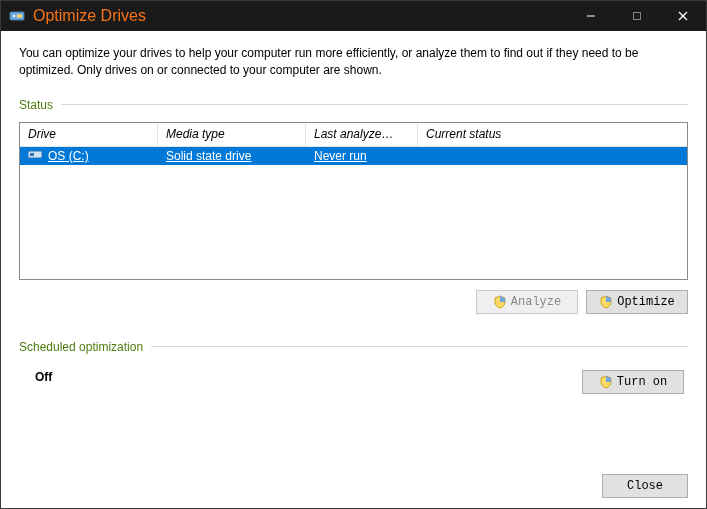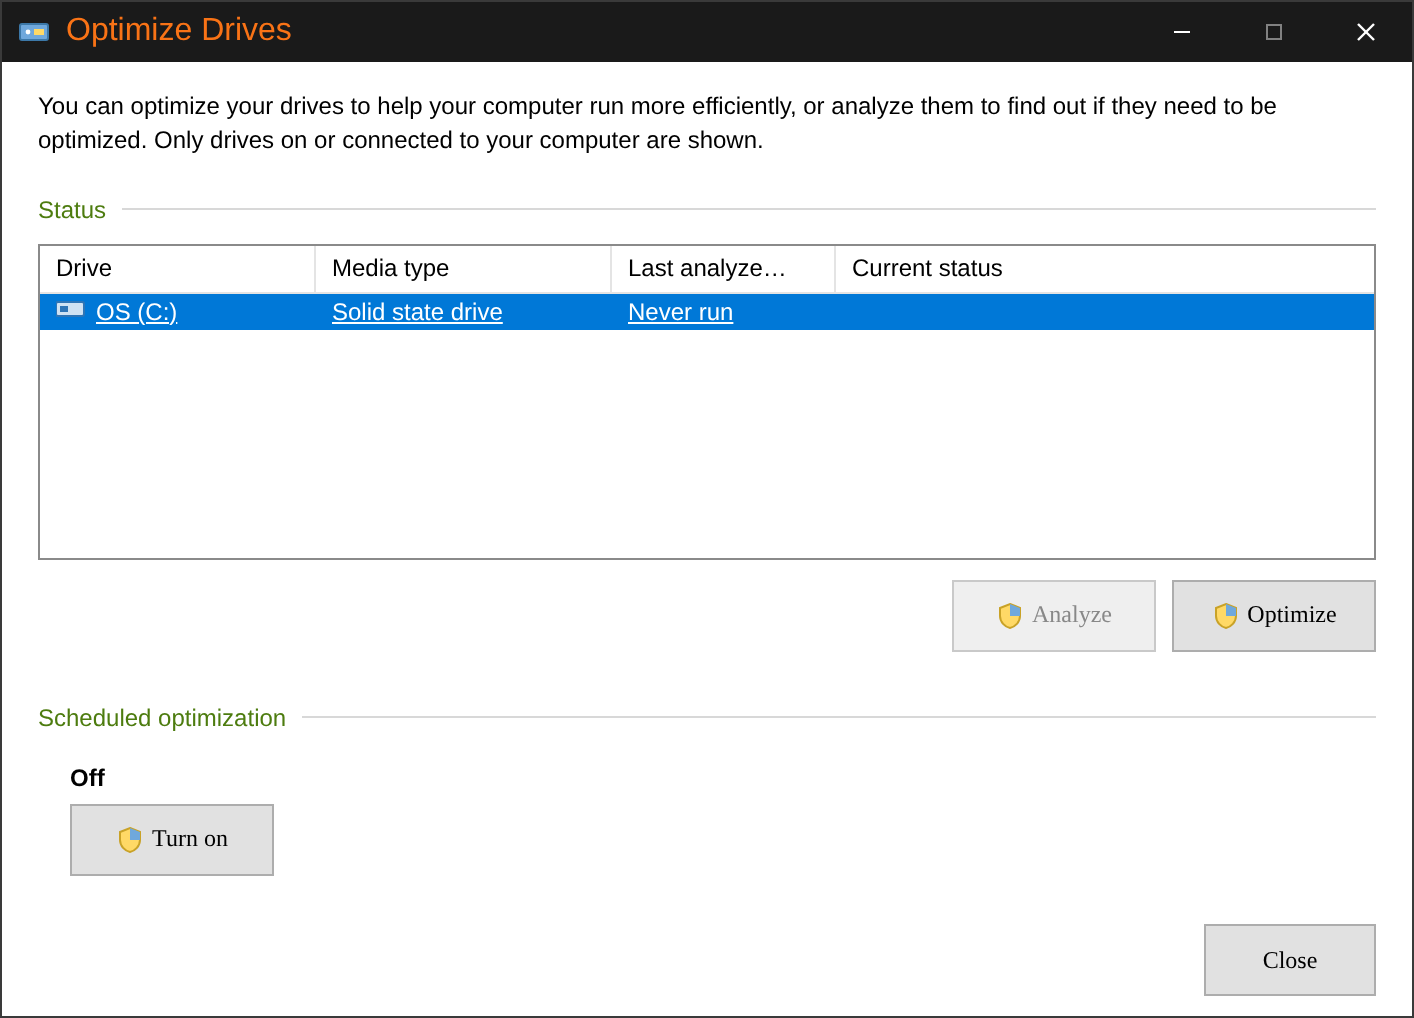--- a/index.html
+++ b/index.html
@@ -88,20 +88,21 @@
     font-size: 12px;
     color: #000;
     border-bottom: 1px solid #e4e4e4;
   }
   .dt-header .col {
     padding: 4px 19px 4px 8px;
     border-right: 1px solid #e4e4e4;
     white-space: nowrap;
     overflow: hidden;
     text-overflow: ellipsis;
+    font-style: italic;
   }
   .dt-header .col:last-child { border-right: none; flex: 1; }
   .col-drive { width: 138px; }
   .col-media { width: 148px; }
   .col-last  { width: 112px; }
   .col-status{ flex: 1; }
 
   .dt-body { flex: 1; overflow: hidden; }
   .dt-row {
     display: flex;
@@ -127,45 +128,44 @@
   .cell-status{ flex: 1; }
 
   .button-row {
     display: flex;
     justify-content: flex-end;
     gap: 8px;
     margin-top: 10px;
   }
   .btn {
     min-width: 102px;
-    height: 36px;
+    height: 24px;
     border: 1px solid #adadad;
     background: #e1e1e1;
     font-size: 12px;
     display: inline-flex;
     align-items: center;
     justify-content: center;
     gap: 4px;
     cursor: default;
-    font-family: Liberation Serif, serif;
+    font-family: Liberation Mono, monospace;
     padding: 0 10px;
   }
   .btn.disabled {
     color: #888; border-color: #c9c9c9; background: #efefef;
   }
 
   .sched-block {
     margin-top: 26px;
   }
   .sched-body {
     display: flex;
     align-items: flex-start;
     justify-content: space-between;
     padding: 6px 4px 0 16px;
-    flex-direction: column;
   }
   .sched-text .off-label {
     font-weight: 600;
     font-size: 12px;
     margin-bottom: 6px;
   }
   .sched-text .desc {
     font-size: 12px;
     color: #000;
   }

